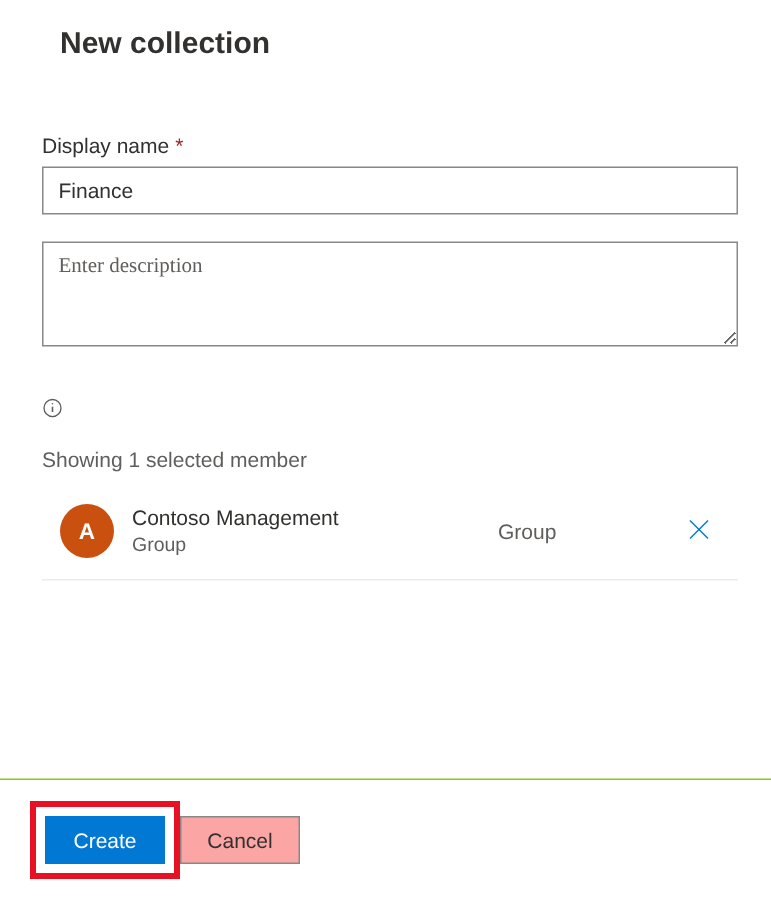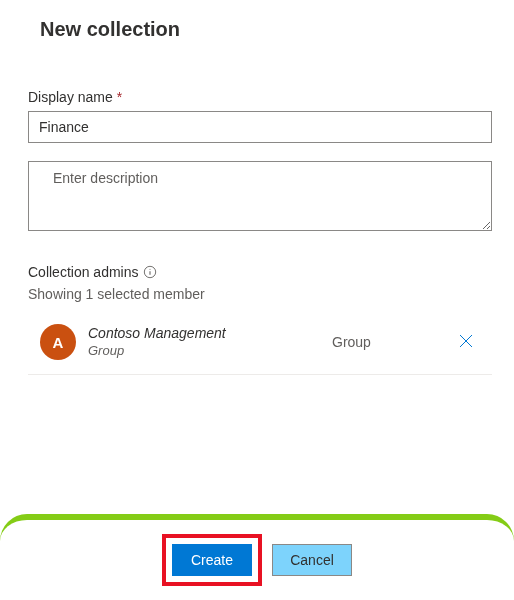--- a/index.html
+++ b/index.html
@@ -38,42 +38,42 @@
       font-size: 14px;
       font-family: inherit;
       color: #323130;
       outline: none;
       background: #fff;
     }
     .textarea-input {
       width: 100%;
       height: 70px;
       border: 1px solid #8a8886;
-      padding: 8px 24px;
-      font-size: 14px;
-      font-family: Liberation Sans, sans-serif;
+      padding: 8px 10px;
+      font-size: 14px;
+      font-family: Liberation Serif, serif;
       color: #323130;
       outline: none;
       resize: both;
       background: #fff;
     }
     .textarea-input::placeholder, .text-input::placeholder {
       color: #605e5c;
     }
     .info-icon {
       display: inline-flex;
       width: 14px;
       height: 14px;
       color: #605e5c;
     }
     .info-icon svg { width: 14px; height: 14px; }
     .status-text {
       font-size: 14px;
       color: #605e5c;
-      margin-top: 6px;
+      margin-top: 19px;
       margin-bottom: 14px;
     }
     .member-row {
       display: flex;
       align-items: center;
       padding: 8px 4px 14px 12px;
       border-bottom: 1px solid #edebe9;
     }
     .avatar {
       width: 36px;
@@ -82,21 +82,21 @@
       background: #ca5010;
       color: #fff;
       display: flex;
       align-items: center;
       justify-content: center;
       font-size: 15px;
       font-weight: 600;
       margin-right: 12px;
       flex-shrink: 0;
     }
-    .member-info { flex: 1; font-style: italic; }
+    .member-info { flex: 1; }
     .member-name { font-size: 14px; color: #323130; line-height: 1.3; }
     .member-sub { font-size: 13px; color: #605e5c; line-height: 1.3; }
     .member-type {
       font-size: 14px;
       color: #605e5c;
       width: 120px;
     }
     .remove-btn {
       width: 28px;
       height: 28px;
@@ -108,26 +108,25 @@
       align-items: center;
       justify-content: center;
       margin-right: 8px;
     }
     .remove-btn svg { width: 14px; height: 14px; }
     .footer {
       position: absolute;
       bottom: 0;
       left: 0;
       right: 0;
-      border-top: 6px solid #84cc16;
+      border-top: 1px solid #84cc16;
       padding: 14px 20px 14px 20px;
       display: flex;
-      justify-content: center;
-      align-items: center;
-      border-radius: 27px;
+      justify-content: flex-start;
+      align-items: center;
     }
     .highlight-box {
       border: 4px solid #e81123;
       padding: 6px;
       display: inline-block;
     }
     .btn {
       min-width: 80px;
       height: 32px;
       padding: 0 16px;
@@ -135,24 +134,23 @@
       font-family: inherit;
       cursor: pointer;
       border: 1px solid transparent;
     }
     .btn-primary {
       background: #0078d4;
       color: #fff;
       border-color: #0078d4;
     }
     .btn-default {
-      background: #7dd3fc;
+      background: #fca5a5;
       color: #323130;
       border: 1px solid #8a8886;
-      margin-left: 10px;
     }
   </style>
 </head>
 <body>
 
 <div class="container">
   <h1 class="page-title">New collection</h1>
 
   <div class="field-group">
     <div class="field-label">
@@ -161,21 +159,20 @@
     </div>
     <input type="text" class="text-input" value="Finance" style="">
   </div>
 
   <div class="field-group">
     <textarea class="textarea-input" placeholder="Enter description" style=""></textarea>
   </div>
 
   <div class="field-group">
     <div class="field-label">
-      <span>Collection admins</span>
       <span class="info-icon">
         <svg viewBox="0 0 16 16" fill="none" stroke="currentColor" stroke-width="1">
           <circle cx="8" cy="8" r="6.5"></circle>
           <line x1="8" y1="7" x2="8" y2="11" stroke-width="1.2"></line>
           <circle cx="8" cy="4.8" r="0.6" fill="currentColor" stroke="none"></circle>
         </svg>
       </span>
     </div>
     <div class="status-text">Showing 1 selected member</div>
 

